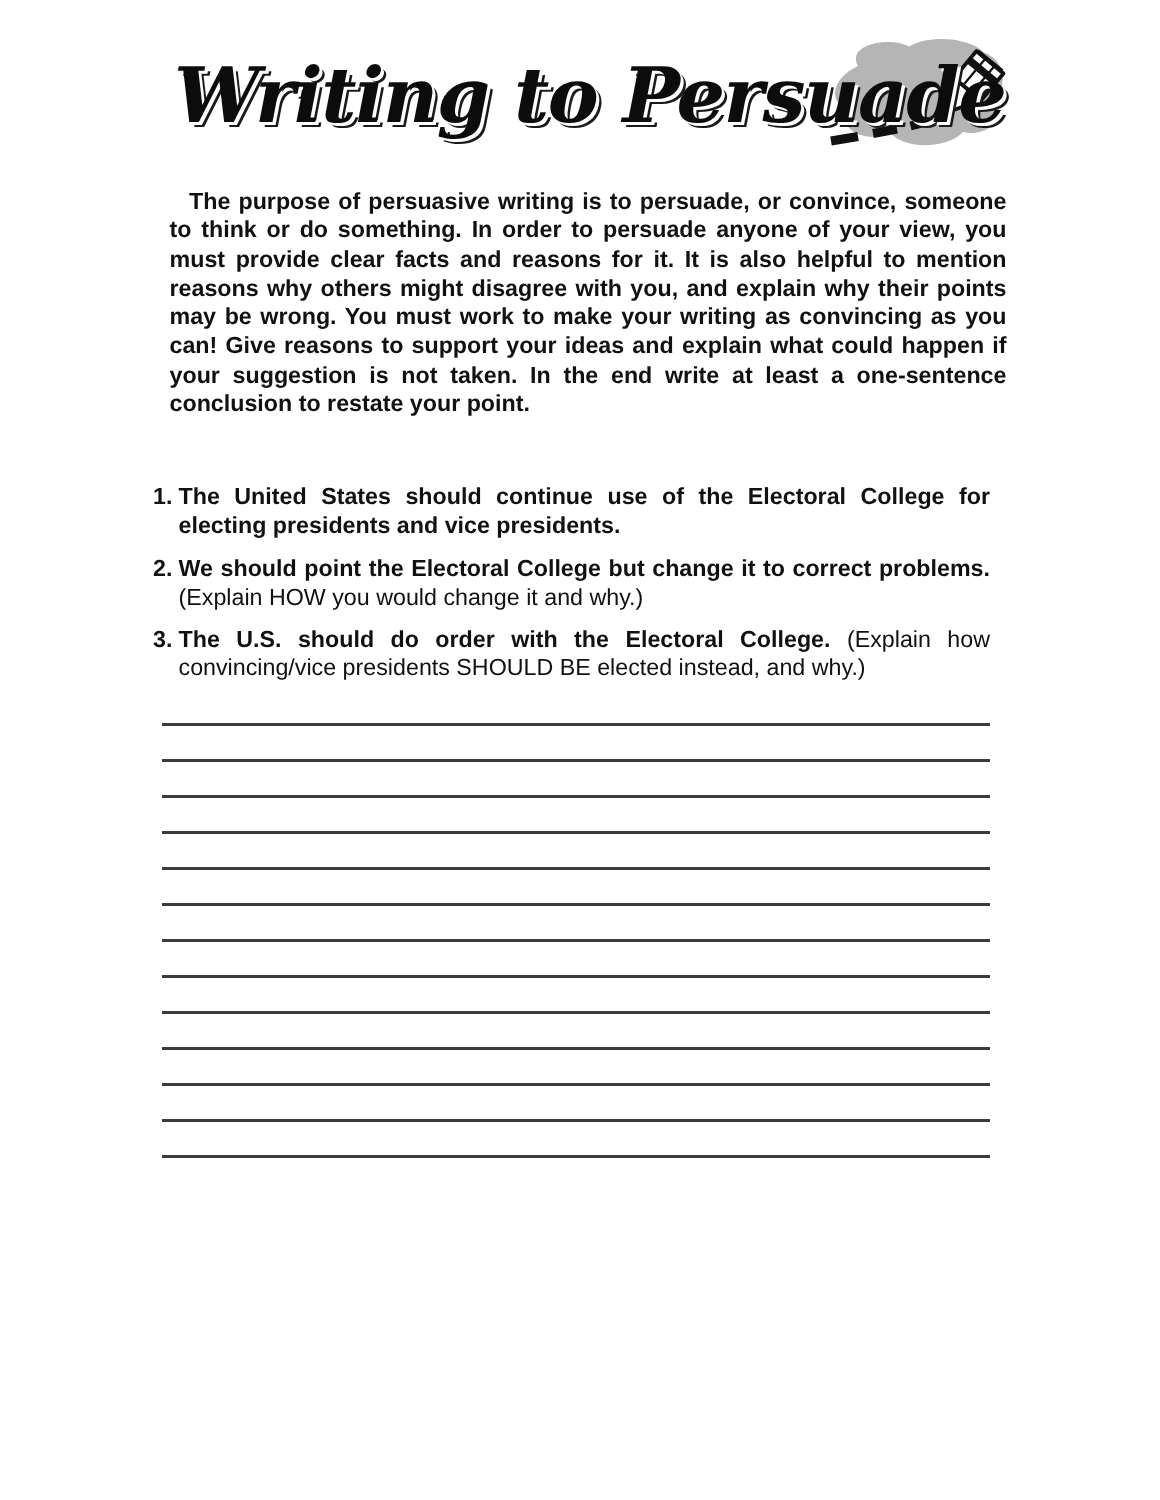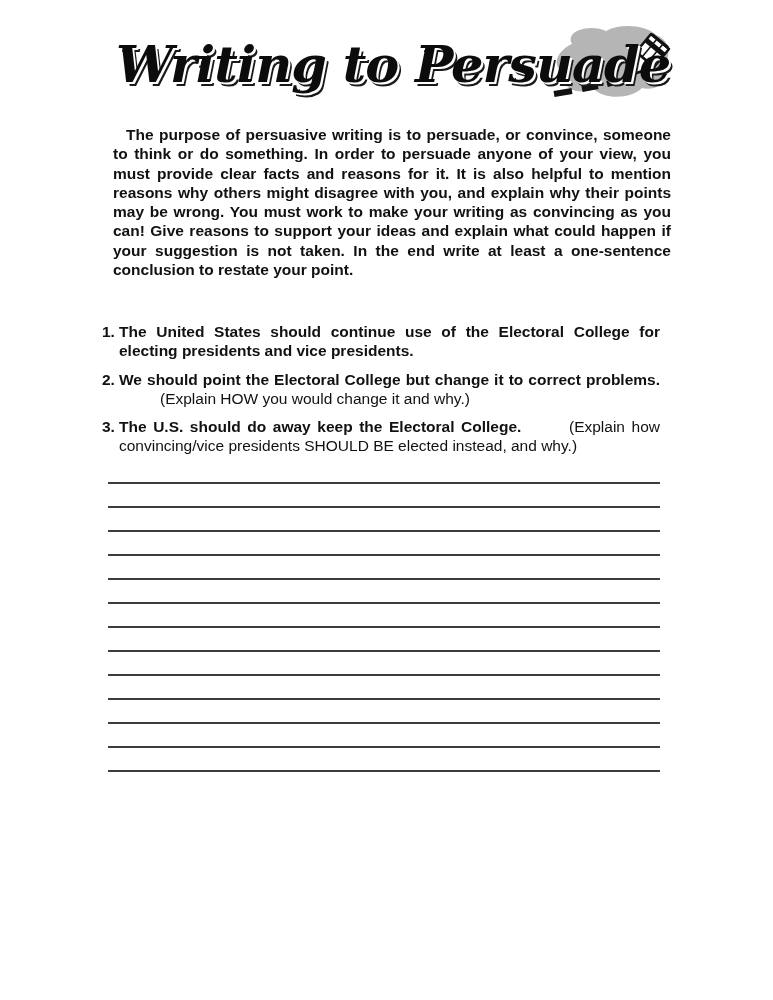--- a/index.html
+++ b/index.html
@@ -78,21 +78,21 @@
     line-height:19.3px;
     text-align:justify;
     font-weight:bold;
   }
   .item .num{
     position:absolute;
     left:0;
     top:0;
     font-weight:bold;
   }
-  .item .reg{font-weight:normal;margin-left:41px;}
+  .item .reg{font-weight:normal;}
   #item1{top:322px;}
   #item2{top:370px;}
   #item3{top:417px;}
   
   .lines{
     position:absolute;
     top:460px;
     left:108px;
     width:552px;
   }
@@ -136,21 +136,21 @@
     <h1 class="title">Writing to Persuade</h1>
   </header>
 
   <p class="intro">The purpose of persuasive writing is to persuade, or convince, someone to think or do something. In order to persuade anyone of your view, you must provide clear facts and reasons for it. It is also helpful to mention reasons why others might disagree with you, and explain why their points may be wrong. You must work to make your writing as convincing as you can! Give reasons to support your ideas and explain what could happen if your suggestion is not taken. In the end write at least a one-sentence conclusion to restate your point.</p>
 
 
   <div class="item" id="item1"><span class="num">1.</span><span class="bold">The United States should continue use of the Electoral College for electing presidents and vice presidents.</span> <span class="reg"></span></div>
 
   <div class="item" id="item2"><span class="num">2.</span><span class="bold">We should point the Electoral College but change it to correct problems.</span> <span class="reg">(Explain HOW you would change it and why.)</span></div>
 
-  <div class="item" id="item3"><span class="num">3.</span><span class="bold">The U.S. should do away keep the Electoral College.</span> <span class="reg">(Explain how convincing/vice presidents SHOULD BE elected instead, and why.)</span></div>
+  <div class="item" id="item3"><span class="num">3.</span><span class="bold">The U.S. should do order with the Electoral College.</span> <span class="reg">(Explain how convincing/vice presidents SHOULD BE elected instead, and why.)</span></div>
 
   <div class="lines">
       <div class="wline"></div>
       <div class="wline"></div>
       <div class="wline"></div>
       <div class="wline"></div>
       <div class="wline"></div>
       <div class="wline"></div>
       <div class="wline"></div>
       <div class="wline"></div>

